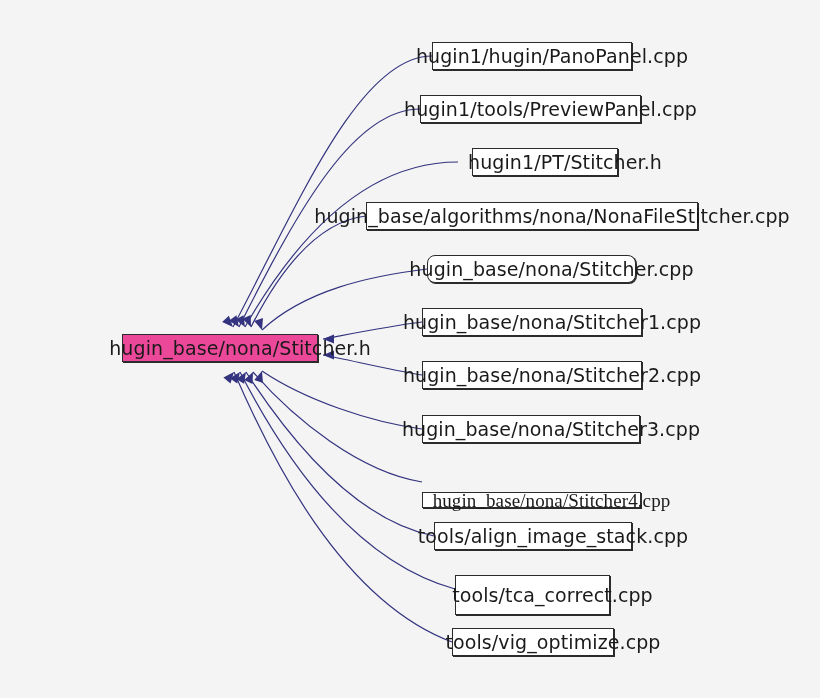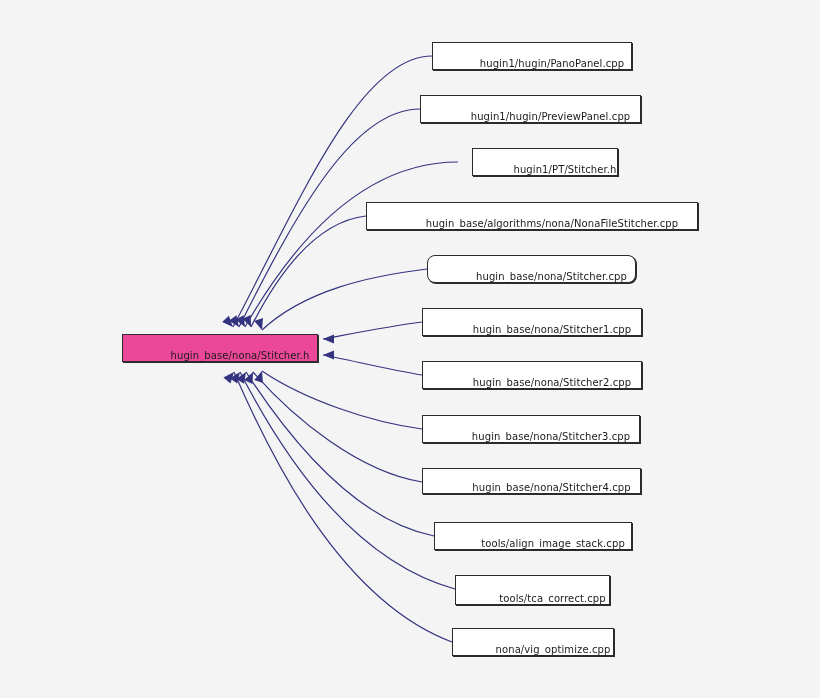--- a/index.html
+++ b/index.html
@@ -23,26 +23,26 @@
     position: absolute;
     left: 0;
     top: 0;
     width: 820px;
     height: 698px;
   }
   .node {
     position: absolute;
     box-sizing: border-box;
     display: flex;
-    align-items: flex-end;
+    align-items: center;
     justify-content: center;
     border: 1px solid #2b2b2b;
     background: #ffffff;
     color: #1a1a1a;
-    font-size: 10px;
+    font-size: 19px;
     line-height: 1;
     letter-spacing: 0.1px;
     white-space: nowrap;
     box-shadow: 1px 1px 0 0 #2b2b2b;
     cursor: default;
     padding-left: 40px;
   }
   .node.root {
     background: #ec4899;
     z-index: 5;
@@ -81,45 +81,45 @@
       <polygon points="0,0 -11,-4.6 -11,4.6" fill="#33337f" transform="translate(240,372) rotate(306)"></polygon>
       <polygon points="0,0 -11,-4.6 -11,4.6" fill="#33337f" transform="translate(234,372) rotate(310)"></polygon>
     </svg>
 <div class="node root" style="left: 122px; top: 334px; width: 196px; height: 28px;">
       <span class="node-label">hugin_base/nona/Stitcher.h</span>
     </div>
     <div class="node" style="left: 432px; top: 42px; width: 200px; height: 28px;">
       <span class="node-label">hugin1/hugin/PanoPanel.cpp</span>
     </div>
     <div class="node" style="left: 420px; top: 95px; width: 221px; height: 28px;">
-      <span class="node-label">hugin1/hugin/PreviewPanel.cpp</span>
+      <span class="node-label">hugin1/tools/PreviewPanel.cpp</span>
     </div>
     <div class="node" style="left: 465px; top: 148px; width: 146px; height: 28px; margin-left: 7px;">
       <span class="node-label">hugin1/PT/Stitcher.h</span>
     </div>
     <div class="node" style="left: 366px; top: 202px; width: 332px; height: 28px;">
       <span class="node-label">hugin_base/algorithms/nona/NonaFileStitcher.cpp</span>
     </div>
     <div class="node" style="left: 427px; top: 255px; width: 209px; height: 28px; border-radius: 8px;">
       <span class="node-label">hugin_base/nona/Stitcher.cpp</span>
     </div>
     <div class="node" style="left: 422px; top: 308px; width: 220px; height: 28px;">
       <span class="node-label">hugin_base/nona/Stitcher1.cpp</span>
     </div>
     <div class="node" style="left: 422px; top: 361px; width: 220px; height: 28px;">
       <span class="node-label">hugin_base/nona/Stitcher2.cpp</span>
     </div>
     <div class="node" style="left: 422px; top: 415px; width: 218px; height: 28px;">
       <span class="node-label">hugin_base/nona/Stitcher3.cpp</span>
     </div>
-    <div class="node" style="left: 422px; top: 468px; width: 219px; height: 26px;">
+    <div class="node" style="left: 422px; top: 492px; width: 219px; height: 16px; font-family: Liberation Serif, serif;">
       <span class="node-label">hugin_base/nona/Stitcher4.cpp</span>
     </div>
     <div class="node" style="left: 434px; top: 522px; width: 198px; height: 28px;">
       <span class="node-label">tools/align_image_stack.cpp</span>
     </div>
-    <div class="node" style="left: 455px; top: 575px; width: 155px; height: 30px;">
+    <div class="node" style="left: 455px; top: 575px; width: 155px; height: 40px;">
       <span class="node-label">tools/tca_correct.cpp</span>
     </div>
     <div class="node" style="left: 452px; top: 628px; width: 162px; height: 28px;">
-      <span class="node-label">nona/vig_optimize.cpp</span>
+      <span class="node-label">tools/vig_optimize.cpp</span>
     </div>
   </div>
 
 </body></html>

